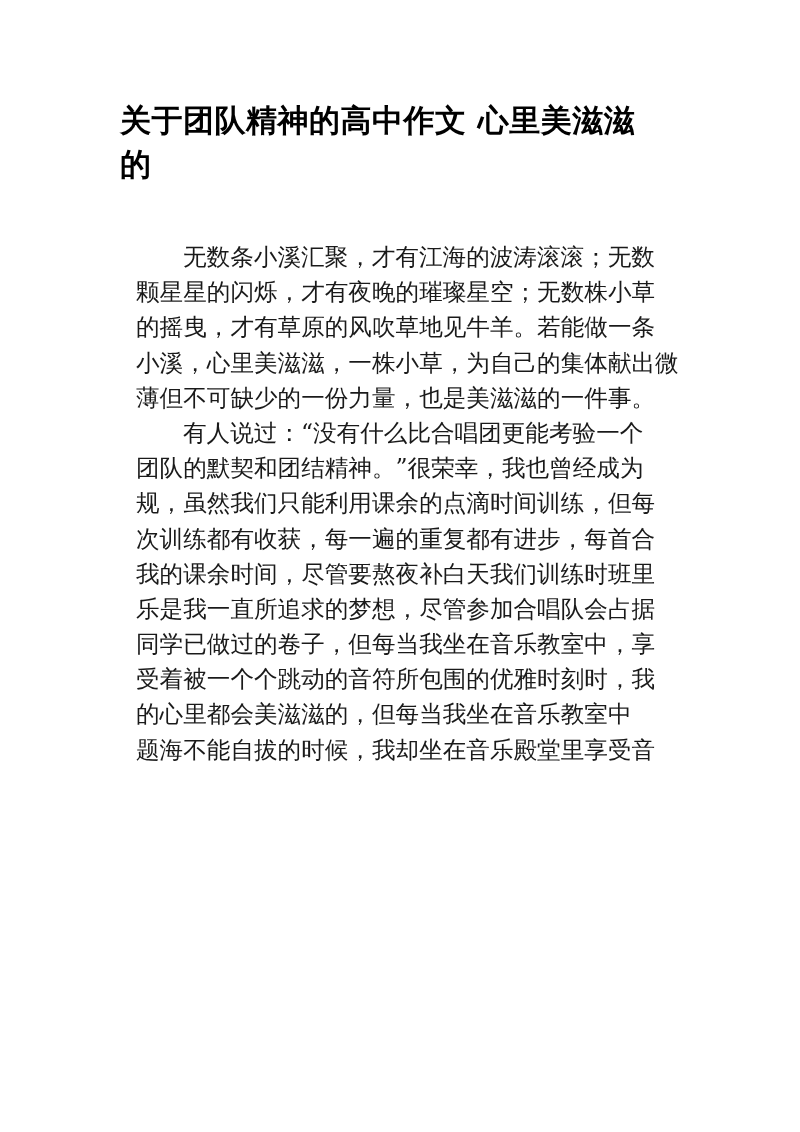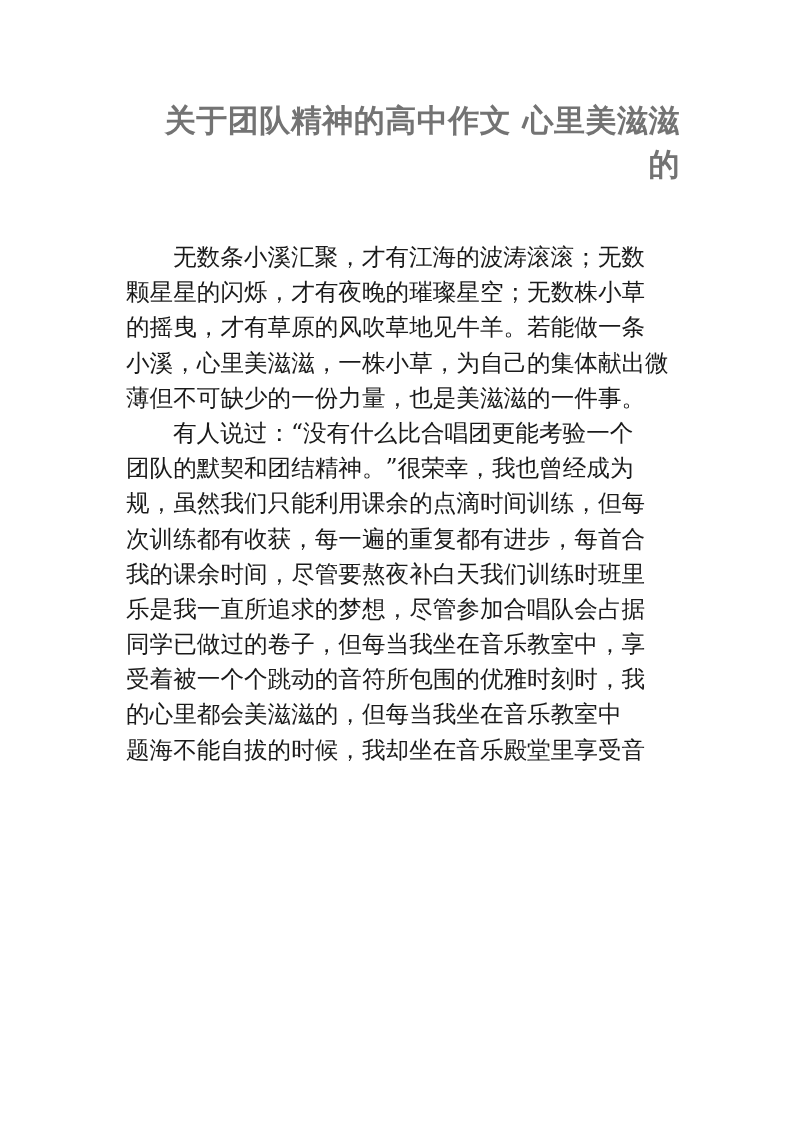--- a/index.html
+++ b/index.html
@@ -1,26 +1,26 @@
 <!DOCTYPE html>
 <html><head>
 <meta charset="utf-8">
 <style>
   html, body { margin: 0; padding: 0; background: #ffffff; }
   body { width: 800px; height: 1132px; position: relative; overflow: hidden; }
   .page { position: absolute; left: 0; top: 0; width: 800px; height: 1132px; background: #fff; }
   .title {
     position: absolute; left: 120px; width: 560px; top: 98px;
-    text-align: right;
+    text-align: left;
     font-family: "DejaVu Sans", "Liberation Sans", sans-serif;
-    font-weight: bold; font-size: 31px; line-height: 44px; color: #737373;
+    font-weight: bold; font-size: 31px; line-height: 44px; color: #000000;
     letter-spacing: 0.5px;
   }
   .body-text {
-    position: absolute; left: 126px; top: 240px; width: 540px;
+    position: absolute; left: 136px; top: 240px; width: 540px;
     font-family: "DejaVu Serif", "Liberation Serif", serif;
     font-size: 23.6px; line-height: 35.2px; color: #1a1a1a;
   }
   .line { display: block; white-space: nowrap; height: 35.2px; }
   .indent { padding-left: 47px; }
 </style>
 </head>
 <body>
 
 <div class="page">

